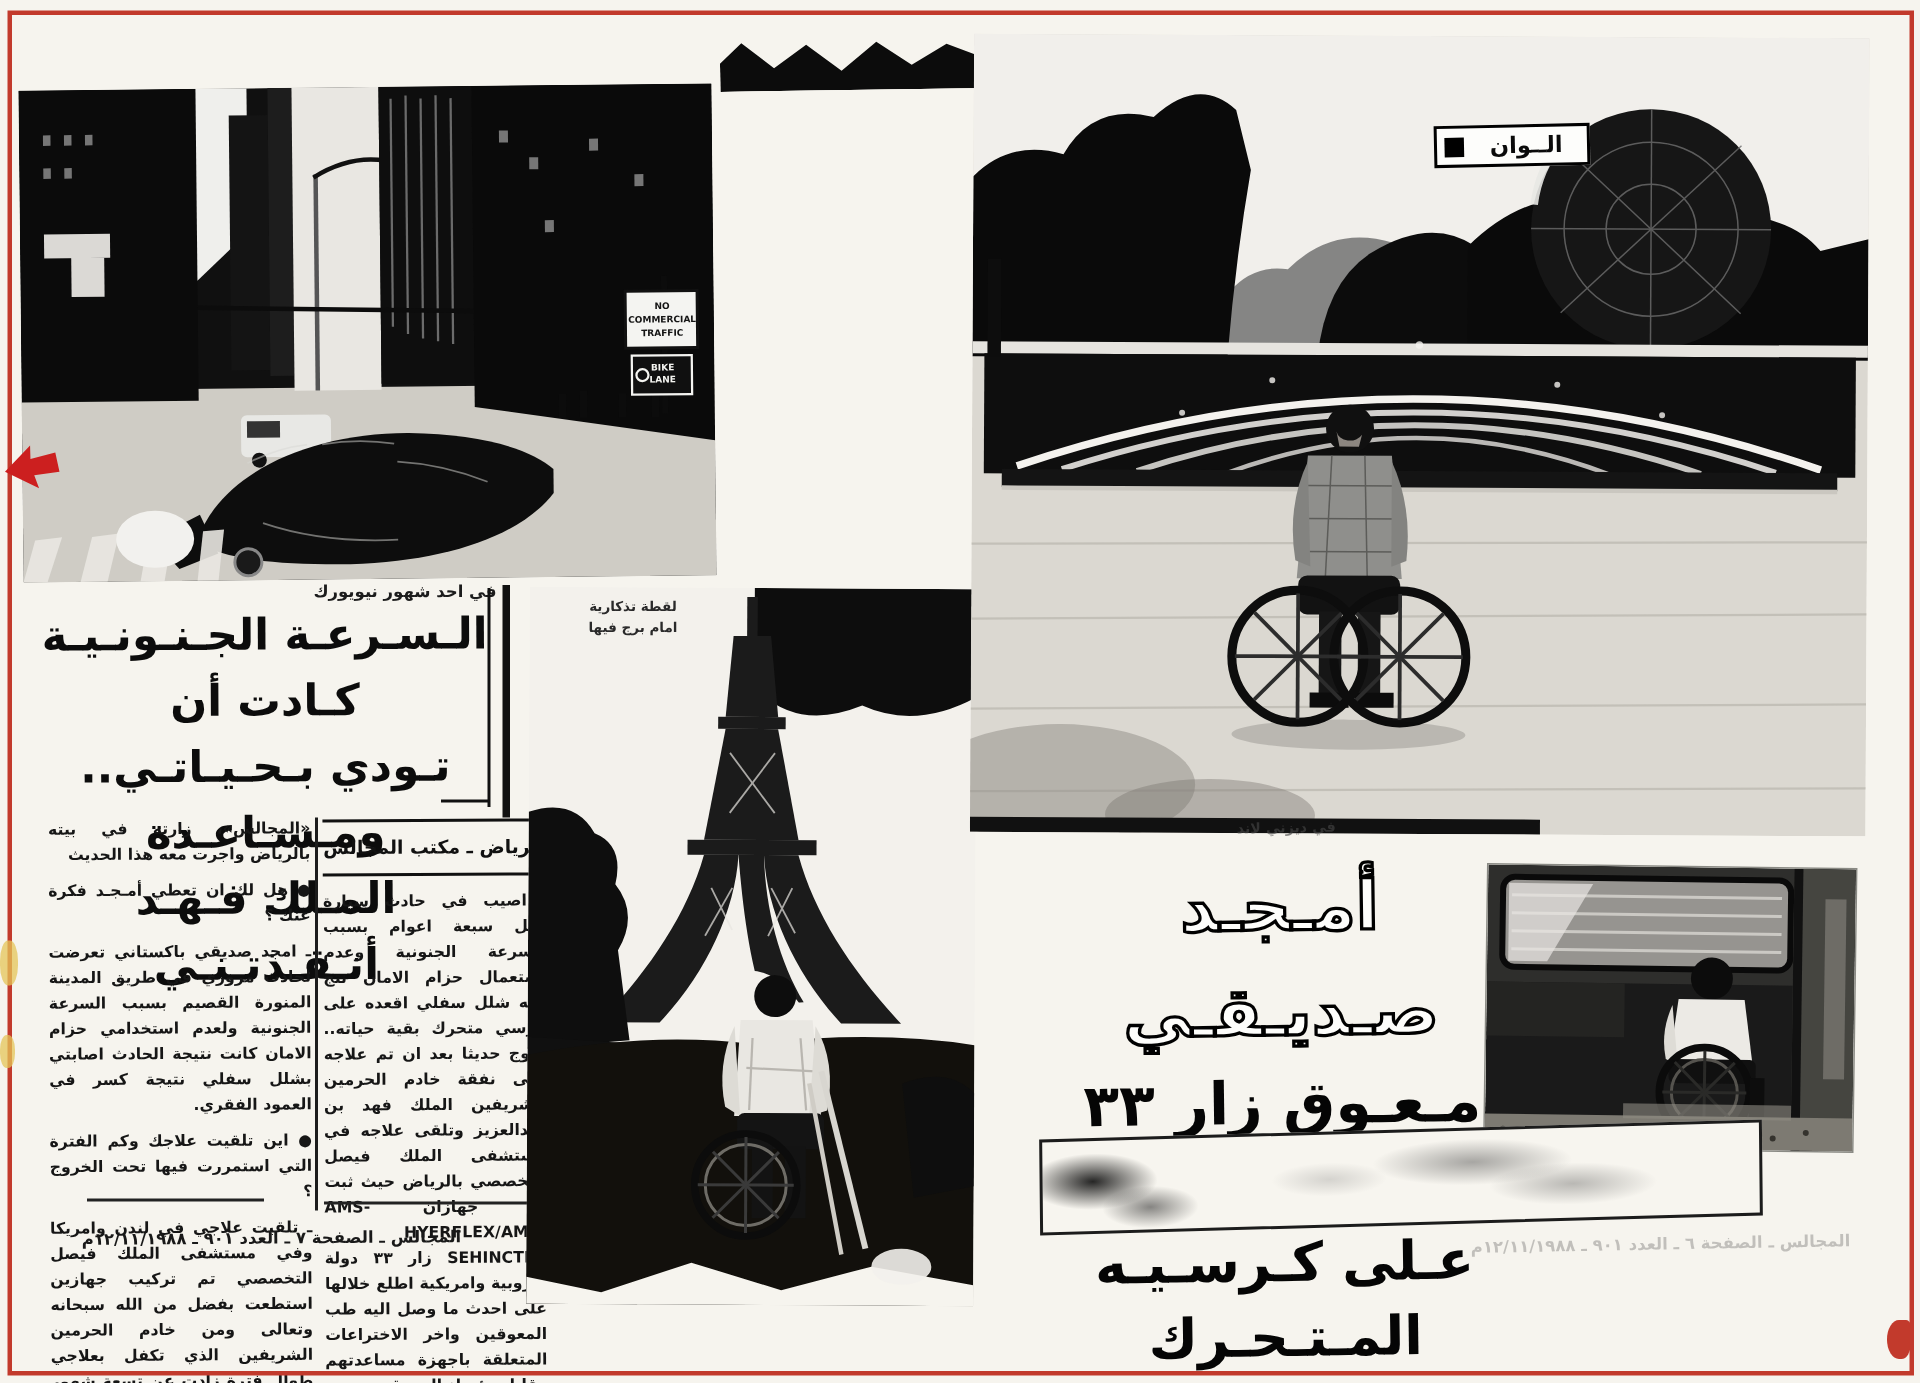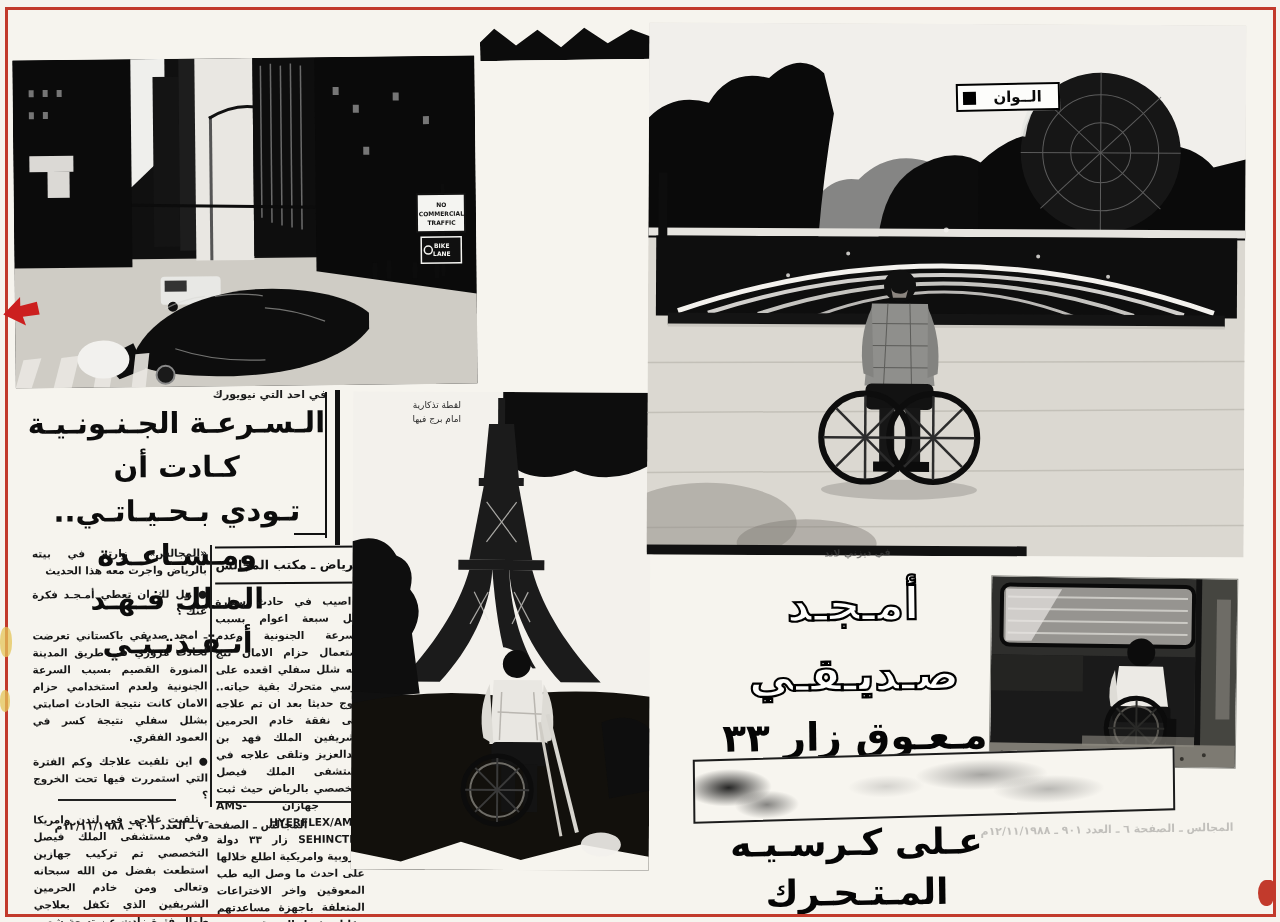--- a/index.html
+++ b/index.html
@@ -23,21 +23,21 @@
   .left-col{left:33px;top:545px;width:175px;transform:rotate(-0.3deg);}
   .col-divider{left:210px;top:545px;width:2px;height:262px;background:#1c1c1c;}
   .mid-col{left:216px;top:546px;width:148px;transform:rotate(-0.3deg);}
   .byline-box{border-top:2px solid #111;border-bottom:2px solid #111;padding:7px 0;margin-bottom:9px;
     text-align:center;font-size:12.5px;font-weight:800;direction:rtl;color:#111;}
   .mid-col .lead{text-indent:12px;}
   .rule-under-left{left:58px;top:799px;width:118px;height:2px;background:#222;}
   .rule-under-mid{left:216px;top:801px;width:146px;height:2px;background:#222;}
   
   .eiffel{left:352px;top:392px;width:298px;height:478px;transform:rotate(0.3deg);}
-  .cap-eiffel{left:383px;top:399px;width:78px;direction:rtl;font-size:9px;font-weight:400;
+  .cap-eiffel{left:383px;top:399px;width:78px;direction:rtl;text-align:center;font-size:9px;font-weight:700;
     color:#2a2a2a;line-height:1.5;z-index:12;}
   
   .tree-strip{left:480px;top:26px;width:180px;height:34px;background:#0c0c0c;transform:rotate(-0.8deg);
     clip-path:polygon(0 45%,8% 5%,20% 55%,32% 10%,45% 62%,58% 6%,71% 52%,84% 12%,100% 45%,100% 100%,0 100%);}
   .epcot{left:648px;top:24px;width:597px;height:532px;transform:rotate(0.3deg);}
   .alwan{left:956px;top:83px;width:104px;height:28px;background:#fdfdfb;border:2px solid #000;z-index:12;
     transform:rotate(-1.2deg);display:flex;align-items:center;gap:6px;padding:0 5px;box-sizing:border-box;}
   .alwan .sq{width:13px;height:13px;background:#000;flex:0 0 auto;}
   .alwan .txt{direction:rtl;font-weight:800;font-size:15px;color:#0a0a0a;flex:1;text-align:center;letter-spacing:1px;}
   .cap-disney{left:800px;top:547px;width:115px;direction:rtl;text-align:center;font-size:9.5px;font-weight:600;
@@ -145,21 +145,21 @@
       <span>NO</span>
       <span>COMMERCIAL</span>
       <span>TRAFFIC</span>
     </div>
     <div class="sign-bike">
       <span>BIKE</span>
       <span>LANE</span>
     </div>
   </div>
 
-  <div class="abs cap-nyc">في احد التي نيويورك</div>
+  <div class="abs cap-nyc">في احد شهور نيويورك</div>
 
   <div class="abs headline-l">
     <div>الـسـرعـة الجـنـونـيـة كـادت أن</div>
     <div>تـودي بـحـيـاتـي.. ومـسـاعـدة</div>
     <div>المـلك فـهـد أنـقـذتـنـي</div>
   </div>
   <div class="abs vr-thin"></div>
   <div class="abs vr-thick"></div>
   <div class="abs hr-tick"></div>
 

